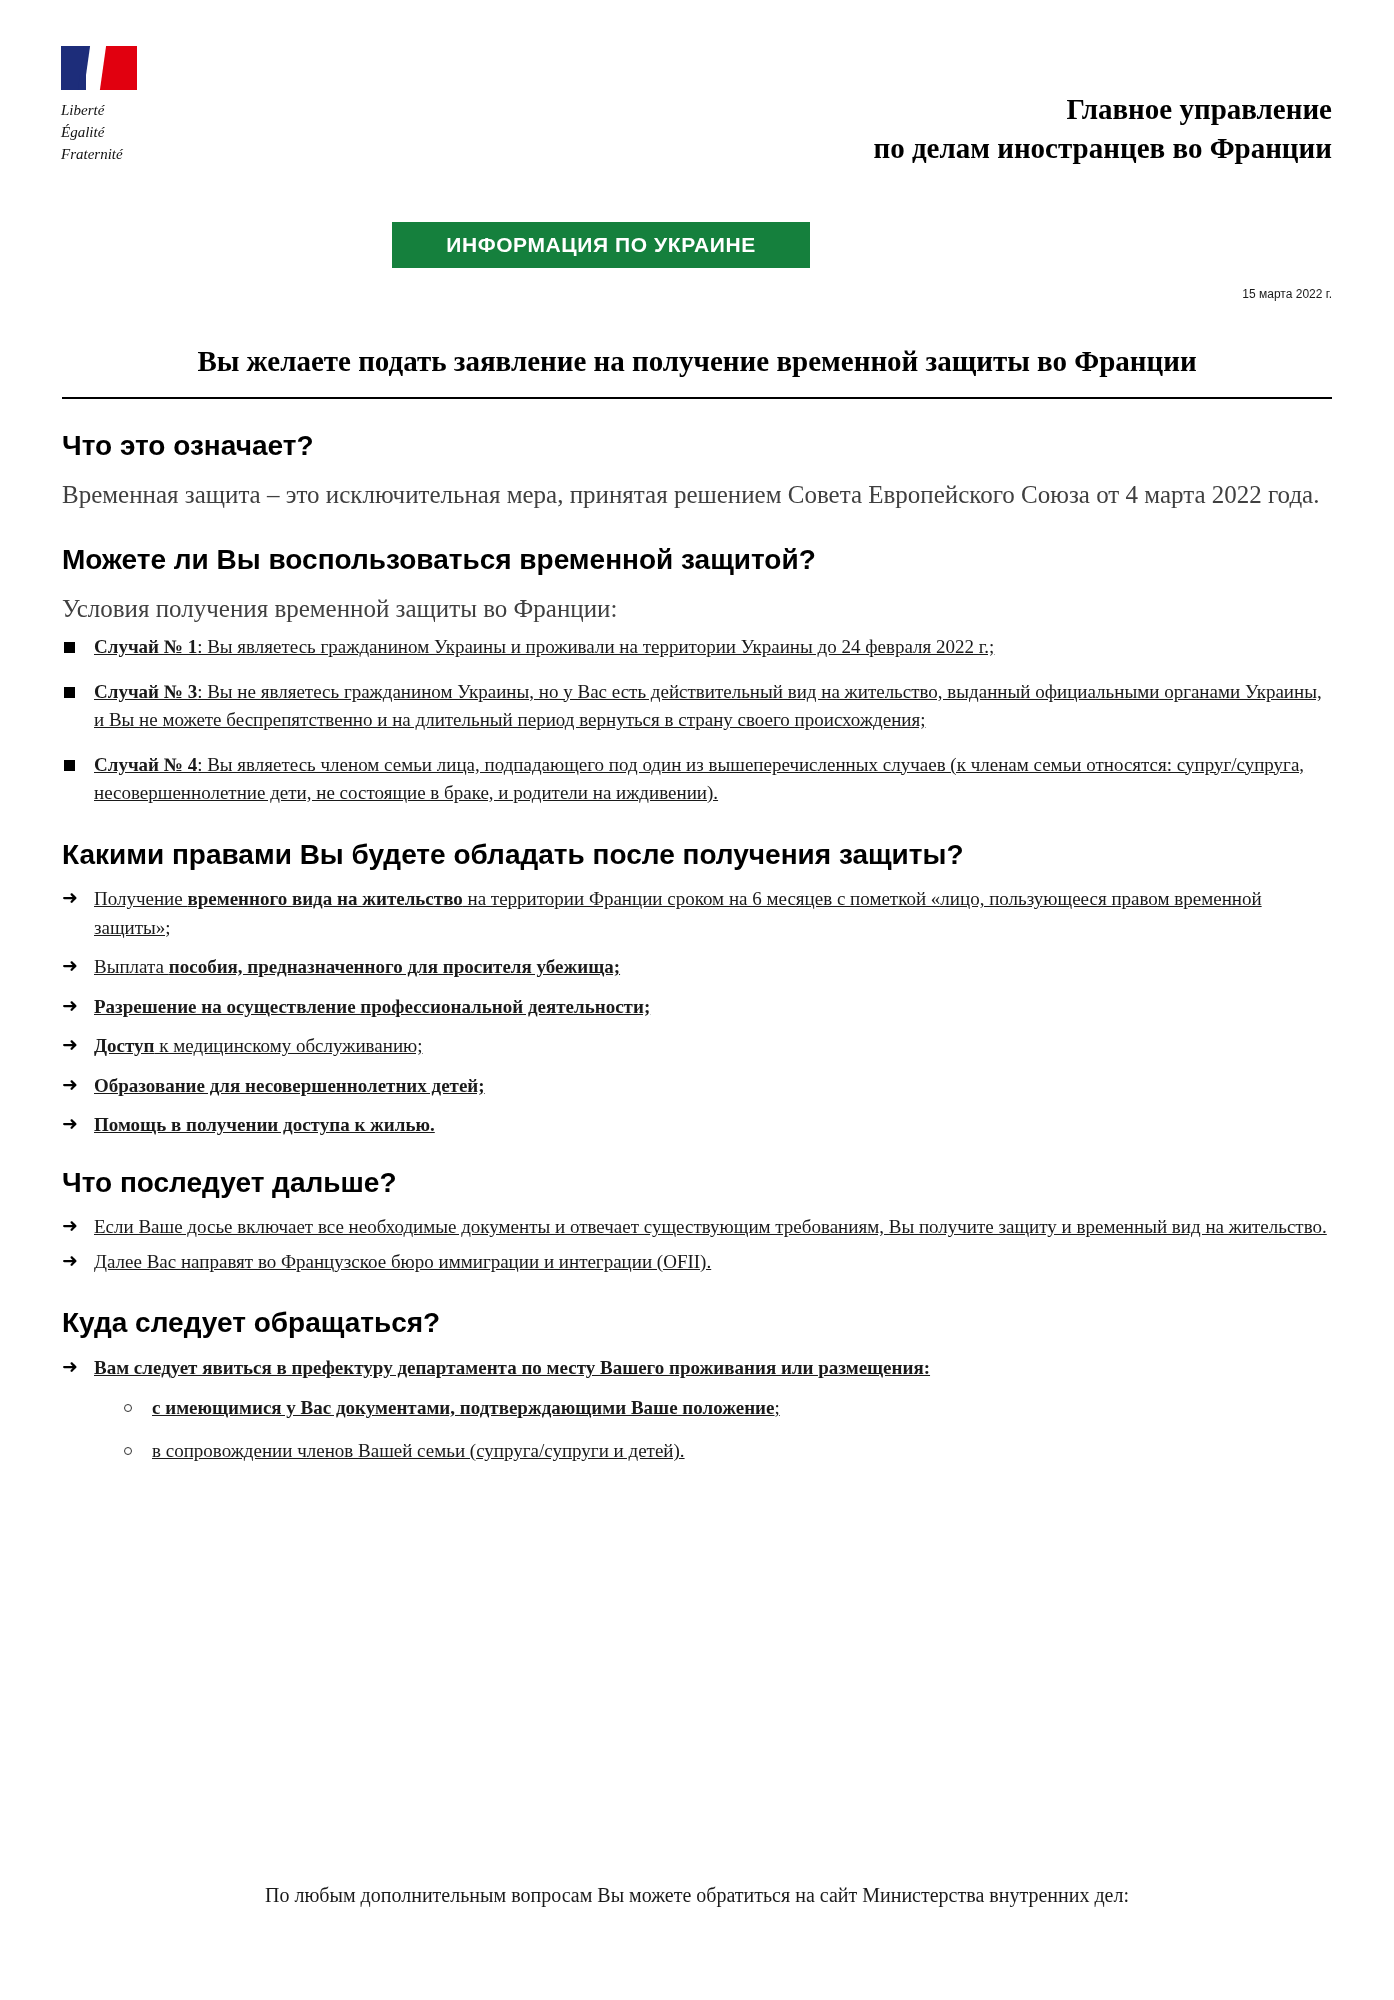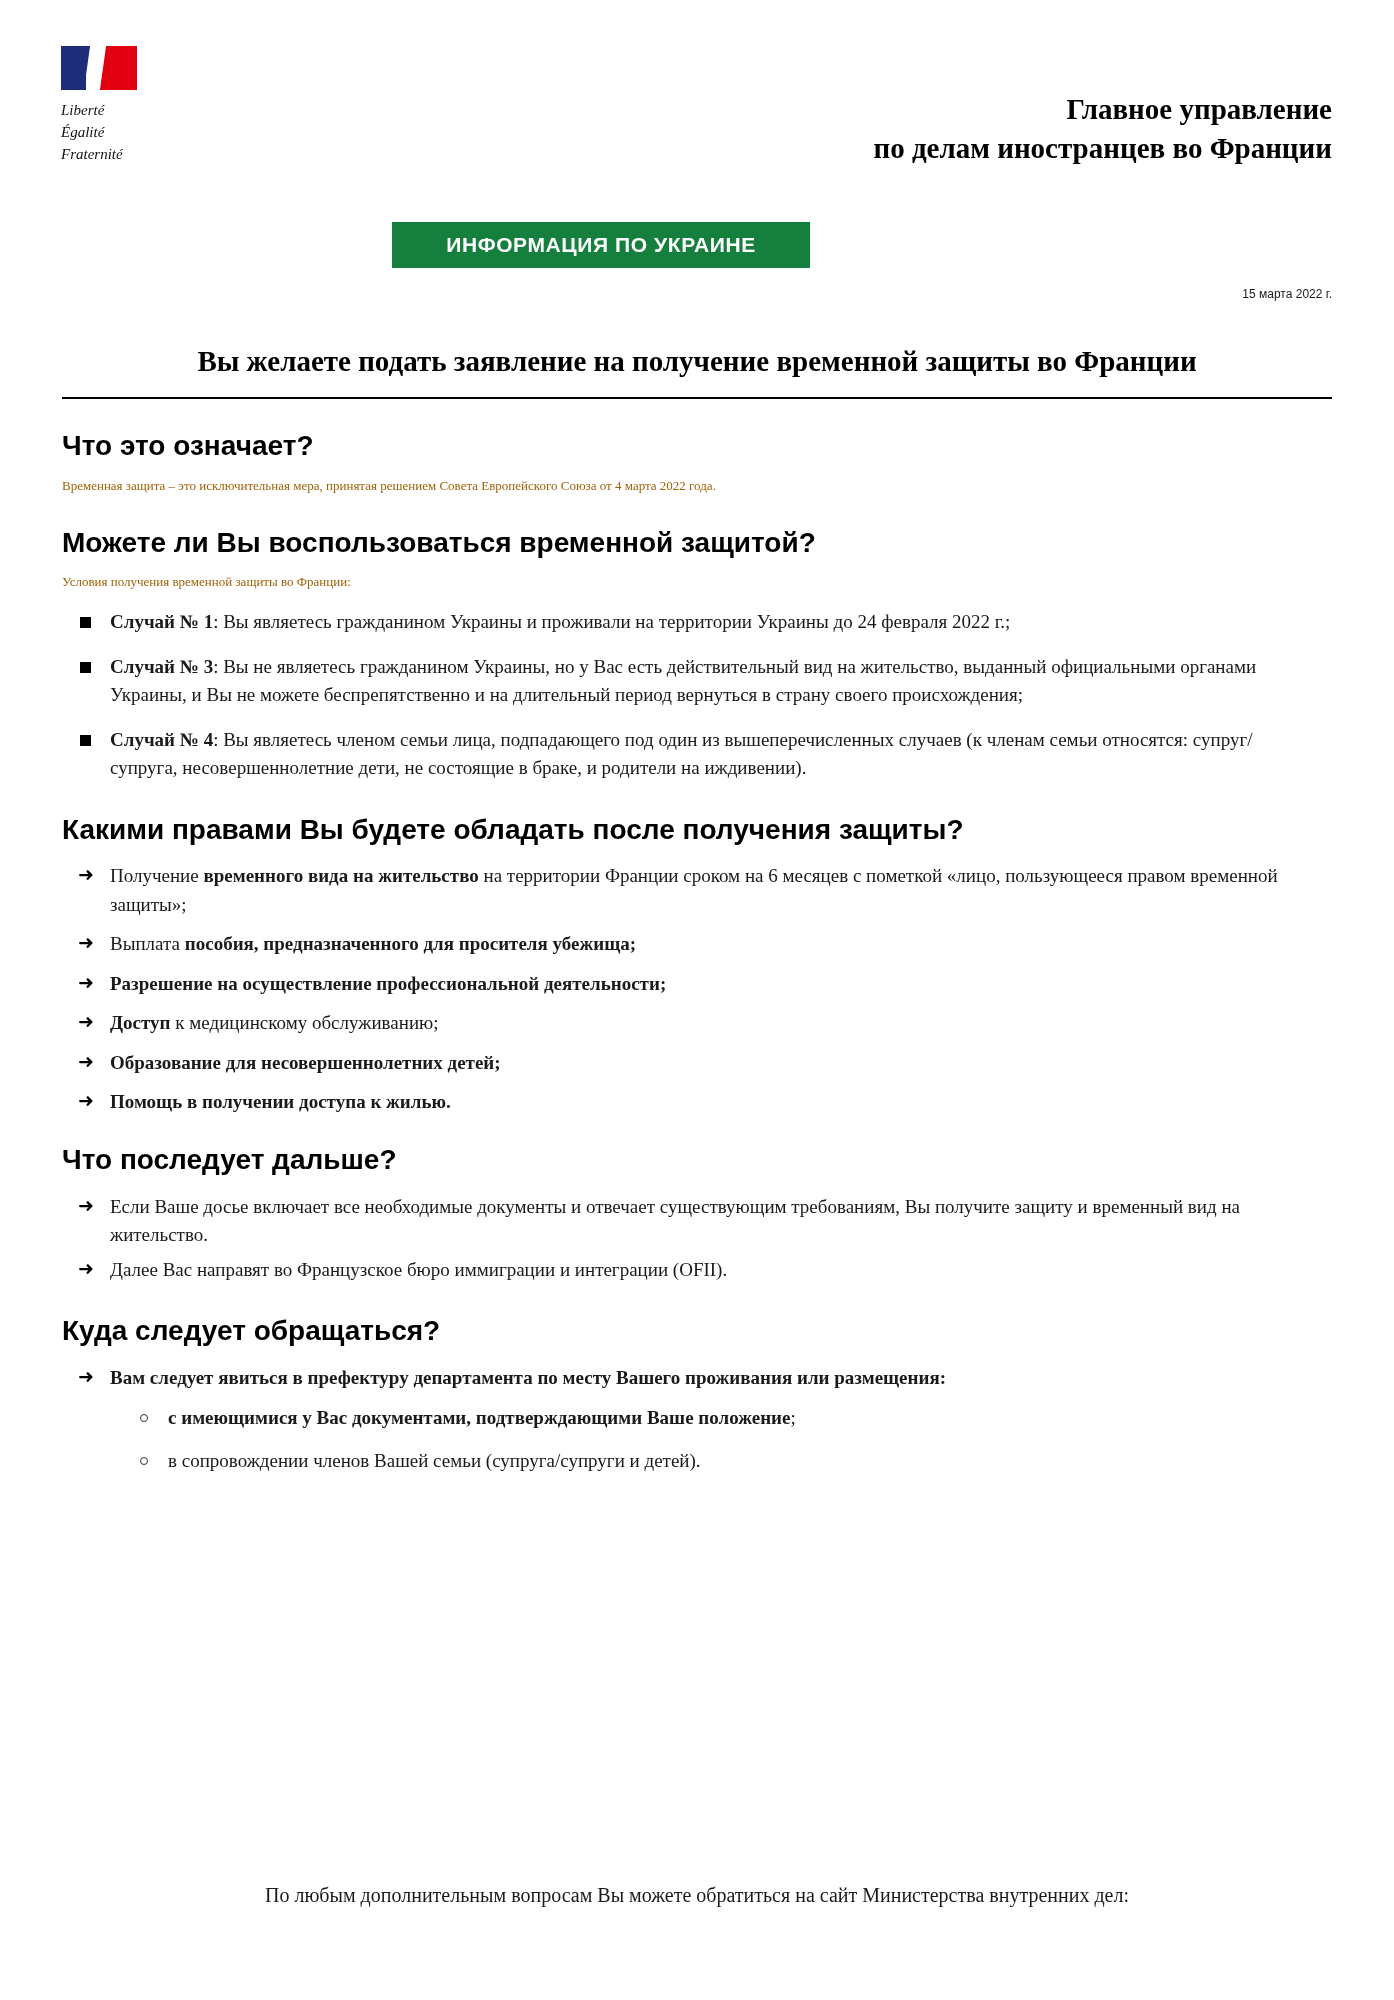--- a/index.html
+++ b/index.html
@@ -140,27 +140,27 @@
   .section.tight { margin-top: 26px; }
   h2.section-heading {
     font-family: "Liberation Sans", "DejaVu Sans", sans-serif;
     font-weight: bold;
     font-size: 28px;
     line-height: 1.2;
     margin: 0 0 14px 0;
     color: #000;
   }
   .lead {
-    font-size: 13px;
+    font-size: 25px;
     line-height: 1.45;
     margin: 0 0 6px 0;
-    color: #a16207;
-  }
-
-  ul.list { list-style: none; margin: 16px; padding: 0; }
+    color: #404040;
+  }
+
+  ul.list { list-style: none; margin: 0; padding: 0; text-decoration: underline; }
   li.item {
     position: relative;
     padding-left: 32px;
     font-size: 19px;
     line-height: 1.5;
     margin-bottom: 16px;
     color: #1a1a1a;
   }
   li.item:last-child { margin-bottom: 0; }
 

